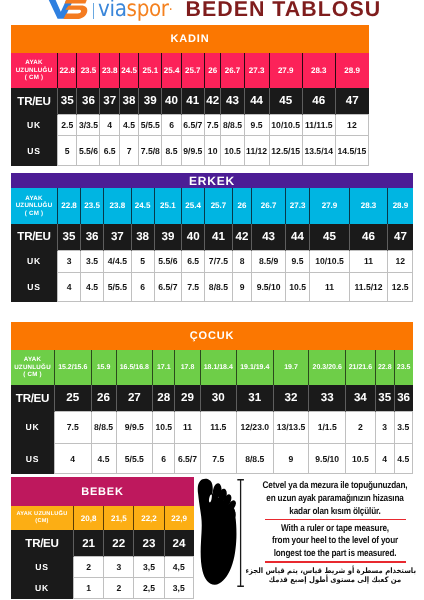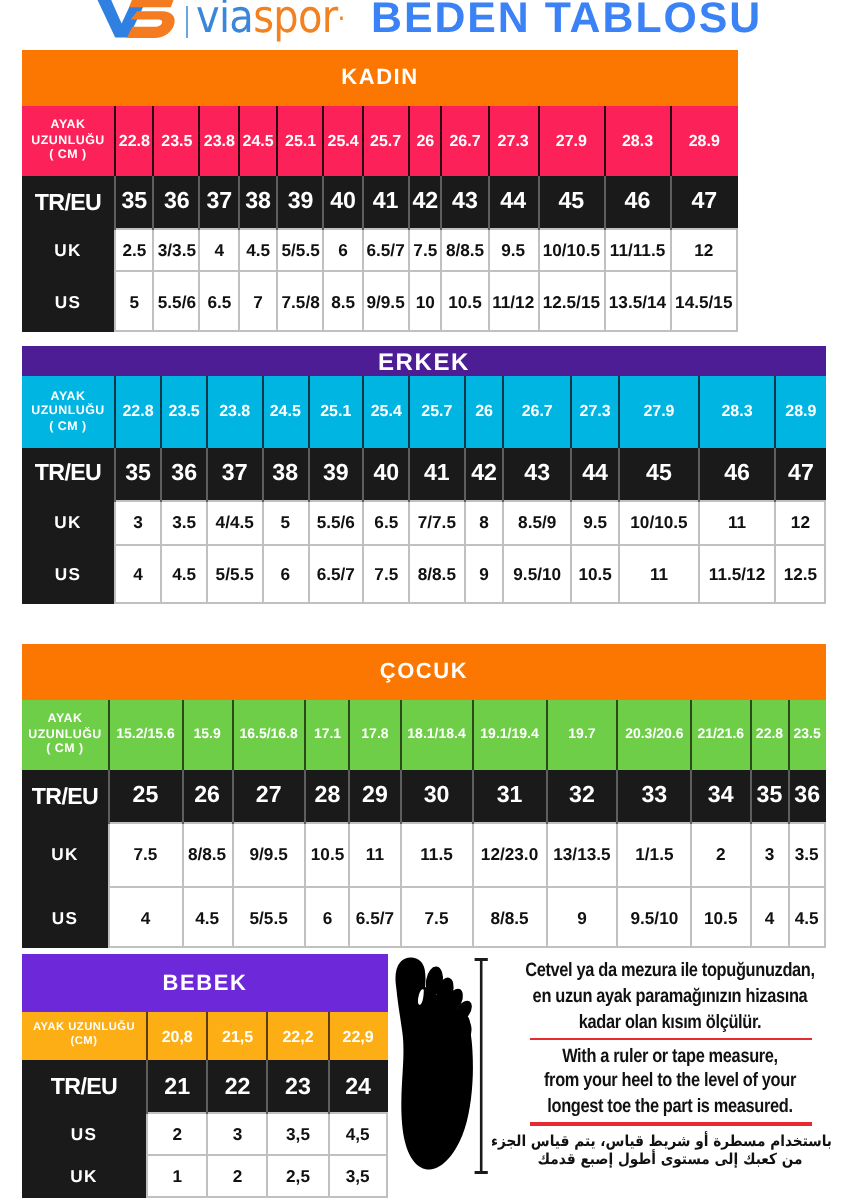--- a/index.html
+++ b/index.html
@@ -8,21 +8,21 @@
   .page{position:relative;width:424px;height:600px;box-sizing:border-box;background:#fff;}
 
   
   .hdr{position:absolute;left:0;top:0;width:424px;height:25px;}
   .vsmark{position:absolute;left:47px;top:0;display:block;}
   .divider{position:absolute;left:92.6px;top:2.5px;width:1px;height:16px;background:#6aa8e0;}
   .brand{position:absolute;left:98.2px;top:-1.5px;font-family:"DejaVu Sans",sans-serif;font-size:22.6px;font-weight:400;letter-spacing:-0.4px;line-height:20px;white-space:nowrap;transform:scaleX(.885);transform-origin:left top;}
   .brand .b1{color:#3a86d9;}
   .brand .b2{color:#f4811f;}
   .brand .dot{color:#f4811f;font-size:14px;vertical-align:2px;}
-  .maintitle{position:absolute;left:185.5px;top:-0.8px;font-family:"Liberation Sans",sans-serif;font-weight:700;font-size:21.4px;color:#3b82f6;letter-spacing:1.0px;line-height:20px;white-space:nowrap;}
+  .maintitle{position:absolute;left:185.5px;top:-0.8px;font-family:"Liberation Sans",sans-serif;font-weight:700;font-size:21.4px;color:#7f1d1d;letter-spacing:1.0px;line-height:20px;white-space:nowrap;}
 
   
   .block{position:absolute;left:11px;box-sizing:border-box;}
   .band{display:flex;align-items:center;justify-content:center;color:#ffffff;font-weight:700;letter-spacing:0.8px;}
   table.sz{border-collapse:collapse;table-layout:auto;width:100%;}
   table.sz td{padding:0 1px;text-align:center;vertical-align:middle;white-space:nowrap;}
   tr.lenrow td{color:#ffffff;font-weight:700;}
   tr.lenrow td.lbl{line-height:7.6px;letter-spacing:.25px;border-left:none;}
   tr.trrow td{background:#1a1a1a;color:#ffffff;font-weight:700;border-left:1px solid #5e5e5e;}
   tr.trrow td.lbl{border-left:none;letter-spacing:-0.3px;}
@@ -254,21 +254,21 @@
         <td style="font-size:8.6px;">9</td>
         <td style="font-size:8.6px;">9.5/10</td>
         <td style="font-size:8.6px;">10.5</td>
         <td style="font-size:8.6px;">4</td>
         <td style="font-size:8.6px;">4.5</td>
       </tr>
     </tbody>
       </table>
   </div>
   <div class="block" style="top:477.3px;width:183px;">
-    <div class="band" style="height:29.0px;background:#6d28d9;font-size:11px;">BEBEK</div>
+    <div class="band" style="height:29.0px;background:#be185d;font-size:11px;">BEBEK</div>
     <table class="sz">
       <tbody>
           <tr class="lenrow" style="background:#fcae14;height:23.6px;">
         <td class="lbl" style="font-size:5.6px;width:60px;"><span>AYAK UZUNLUĞU</span><br><span>(CM)</span></td>
         <td style="font-size:8.0px;border-left:1px solid #5a3c04;">20,8</td>
         <td style="font-size:8.0px;border-left:1px solid #5a3c04;">21,5</td>
         <td style="font-size:8.0px;border-left:1px solid #5a3c04;">22,2</td>
         <td style="font-size:8.0px;border-left:1px solid #5a3c04;">22,9</td>
       </tr>
       <tr class="trrow" style="height:26.9px;">

